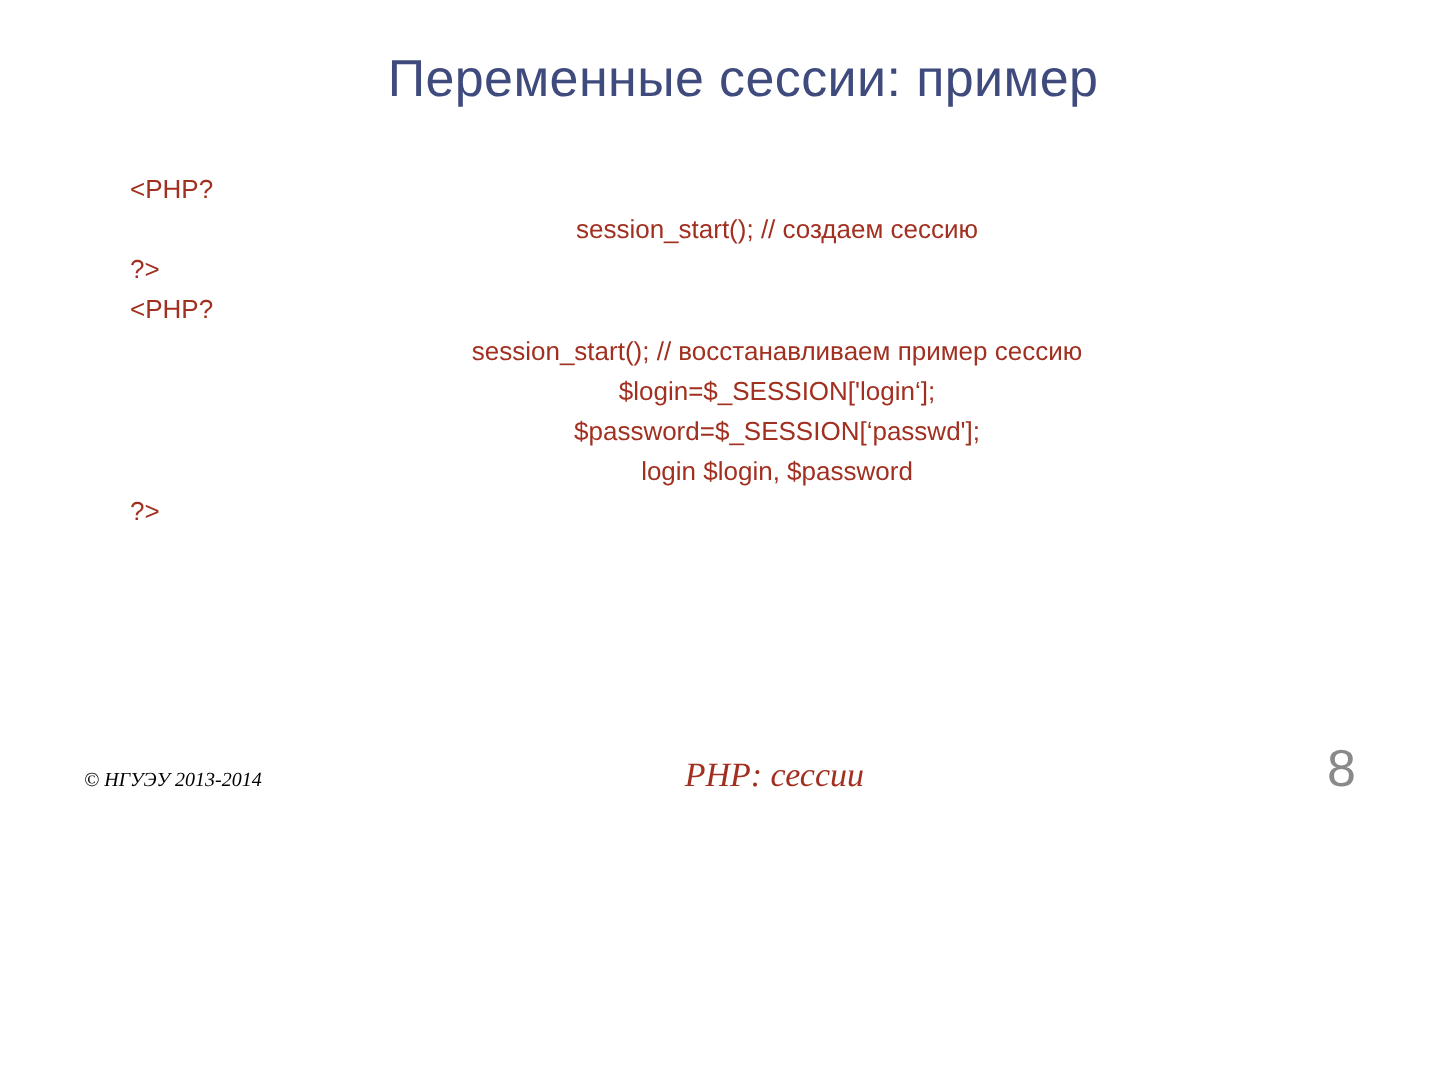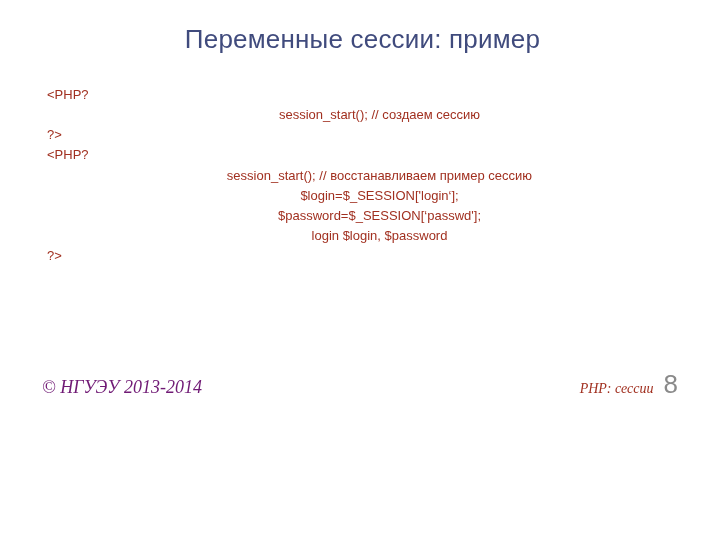--- a/index.html
+++ b/index.html
@@ -7,21 +7,21 @@
   body {
     font-family: "Trebuchet MS", "Segoe UI", Tahoma, sans-serif;
     background: #fff;
     position: relative;
     color: #333;
   }
   .slide {
     width: 720px;
     height: 418px;
     position: relative;
-    padding: 24px 42px 0 47px;
+    padding: 24px 42px 0 65px;
   }
   .title {
     text-align: center;
     font-size: 26px;
     font-weight: 400;
     color: #404b7d;
     letter-spacing: 0.2px;
     margin-bottom: 30px;
   }
   .code-block {
@@ -36,29 +36,29 @@
     bottom: 18px;
     left: 0;
     width: 720px;
     padding: 0 42px;
     display: flex;
     align-items: baseline;
     font-family: Georgia, "Times New Roman", serif;
     font-style: italic;
   }
   .footer .left {
-    color: #701a75;
-    font-size: 18px;
+    color: #000000;
+    font-size: 10px;
     flex: 0 0 auto;
   }
   .footer .center {
     flex: 1 1 auto;
-    text-align: right;
+    text-align: center;
     color: #a13020;
-    font-size: 14px;
+    font-size: 17px;
     position: relative;
     left: -10px;
   }
   .footer .right {
     flex: 0 0 auto;
     color: #8a8a8a;
     font-size: 26px;
     font-style: normal;
     font-family: "Trebuchet MS", sans-serif;
   }

